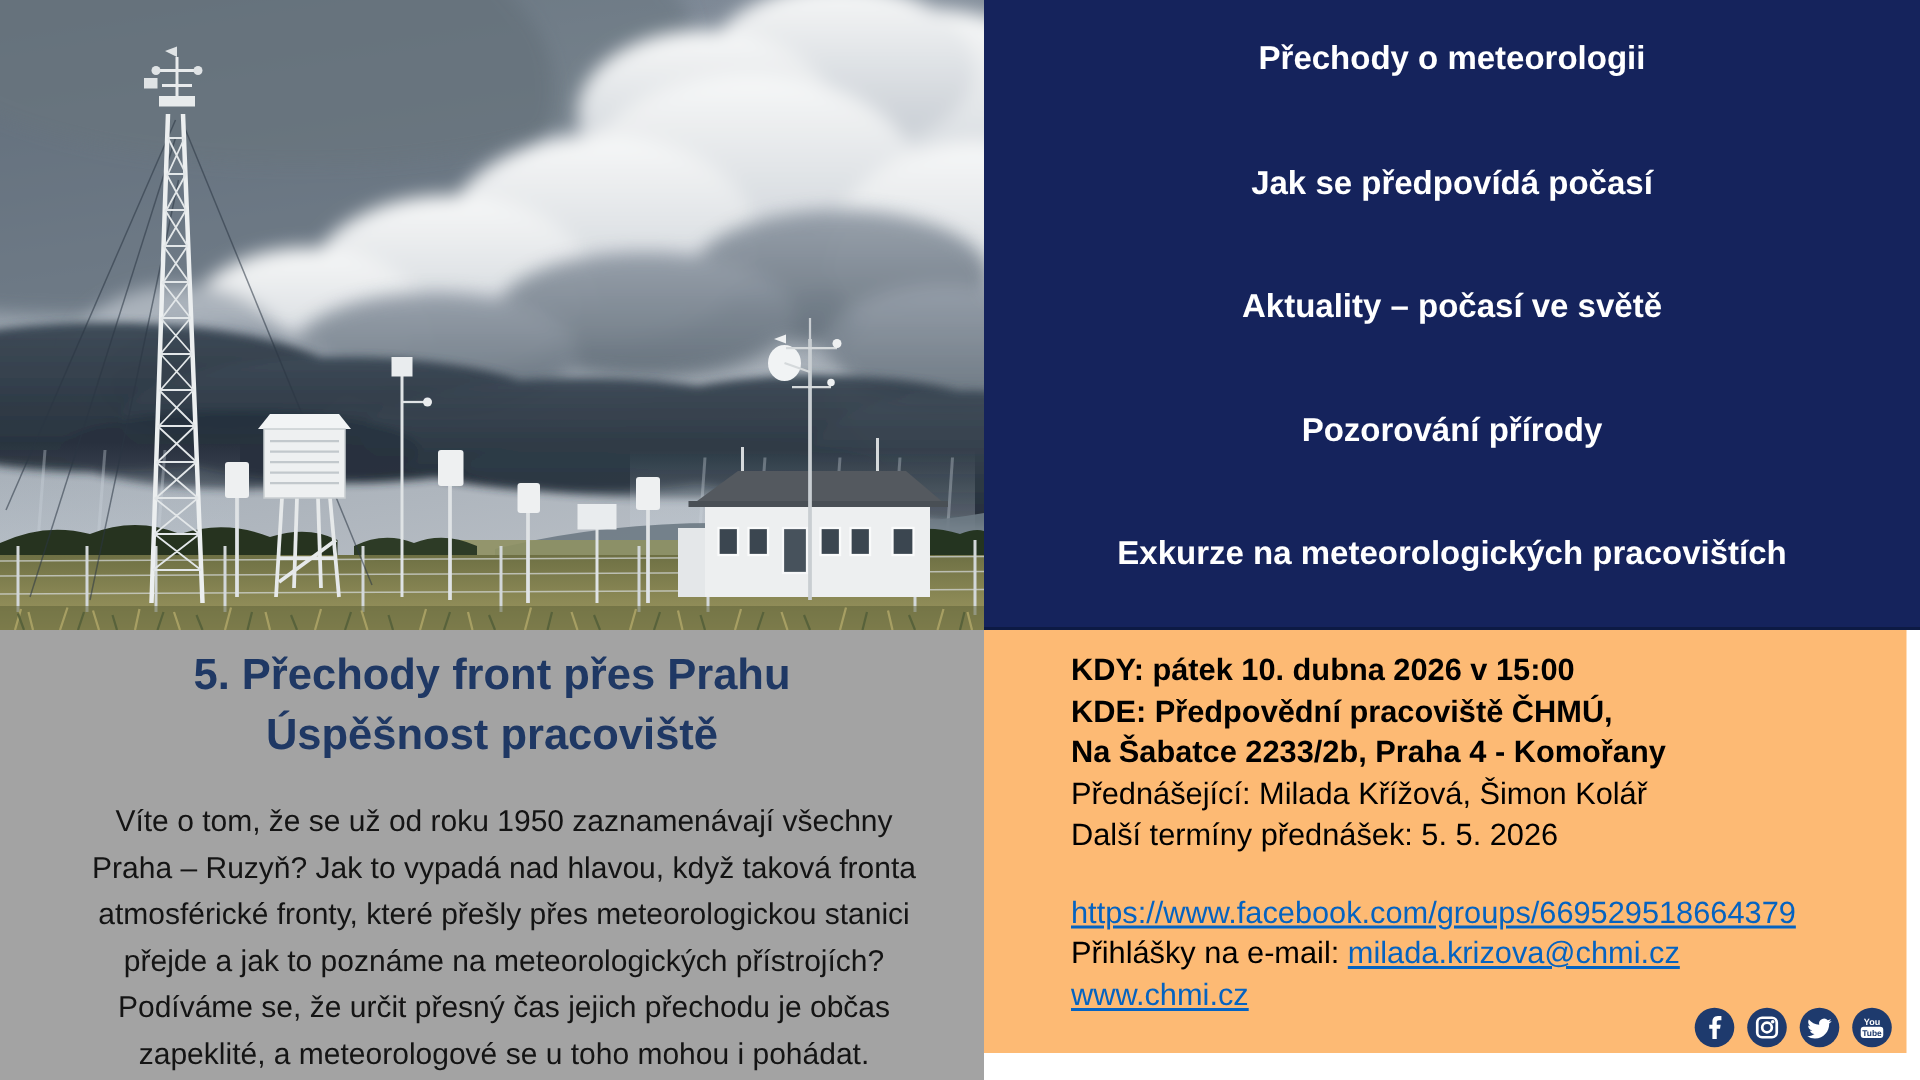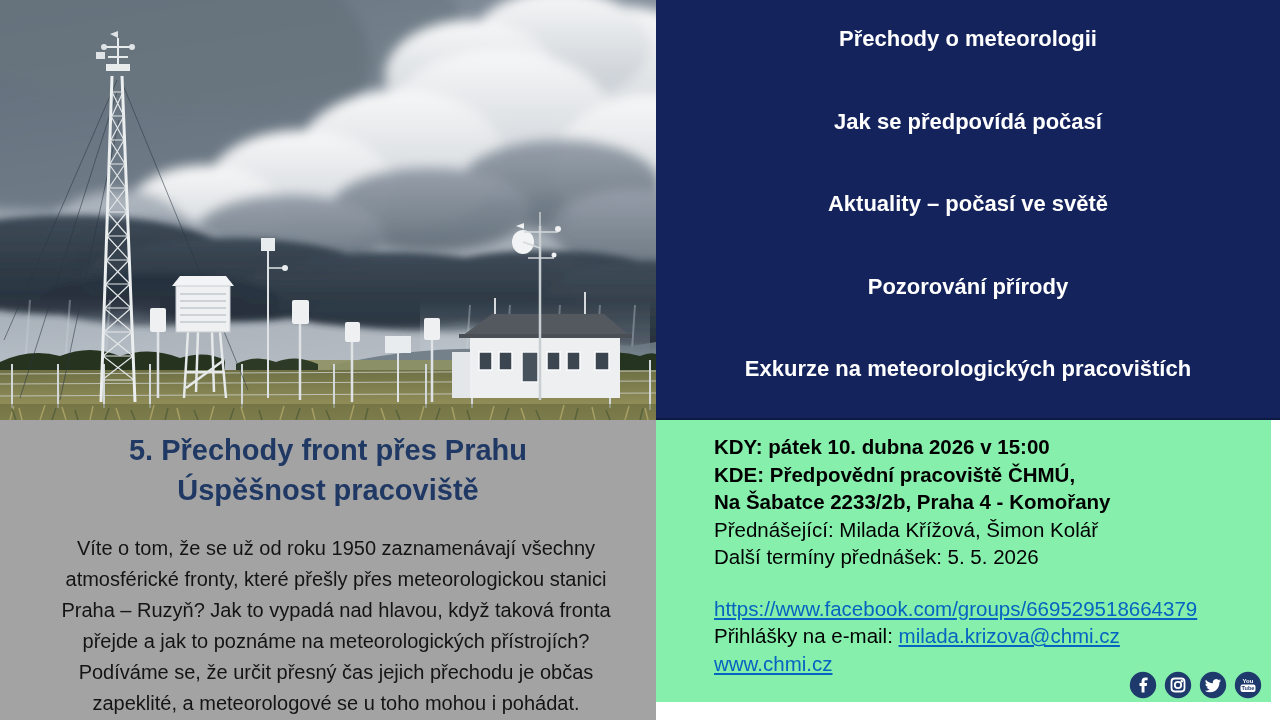--- a/index.html
+++ b/index.html
@@ -23,21 +23,21 @@
   .topics .panel-title{font-size:23px;font-weight:bold;letter-spacing:.2px;}
   .topics .topic{font-size:22px;font-weight:bold;}
 
   
   .lecture{left:0;top:420px;width:656px;height:300px;background:#a3a3a3;text-align:center;}
   .lecture-title{margin-top:10px;color:#1f3864;font-size:29px;font-weight:bold;line-height:40px;}
   .lecture-desc{margin-top:23px;color:#141414;font-size:20px;line-height:31px;padding-left:16px;}
 
   
   .details{
-    left:656px;top:420px;width:615px;height:282px;background:#86efac;color:#000000;
+    left:656px;top:420px;width:615px;height:282px;background:#fdba74;color:#000000;
     box-sizing:border-box;padding:13px 10px 0 58px;font-size:20.5px;line-height:27.5px;
   }
   .details .b{font-weight:bold;}
   .links{margin-top:24px;}
   .link{color:#0563c1;text-decoration:underline;cursor:pointer;}
   .social-row{position:absolute;right:9px;bottom:3px;display:flex;gap:7px;}
   .social-circle{width:28px;height:28px;display:block;cursor:pointer;}
 </style>
 </head>
 <body>
@@ -252,22 +252,22 @@
   <div class="topic">Exkurze na meteorologických pracovištích</div>
 </div>
 
 <div class="abs lecture">
   <div class="lecture-title">
     <div>5. Přechody front přes Prahu</div>
     <div>Úspěšnost pracoviště</div>
   </div>
   <div class="lecture-desc">
       <div>Víte o tom, že se už od roku 1950 zaznamenávají všechny</div>
+      <div>Praha – Ruzyň? Jak to vypadá nad hlavou, když taková fronta</div>
       <div>atmosférické fronty, které přešly přes meteorologickou stanici</div>
-      <div>Praha – Ruzyň? Jak to vypadá nad hlavou, když taková fronta</div>
       <div>přejde a jak to poznáme na meteorologických přístrojích?</div>
       <div>Podíváme se, že určit přesný čas jejich přechodu je občas</div>
       <div>zapeklité, a meteorologové se u toho mohou i pohádat.</div>
     </div>
 </div>
 
 <div class="abs details">
   <div class="b">KDY: pátek 10. dubna 2026 v 15:00</div>
   <div class="b">KDE: Předpovědní pracoviště ČHMÚ,</div>
   <div class="b">Na Šabatce 2233/2b, Praha 4 - Komořany</div>

